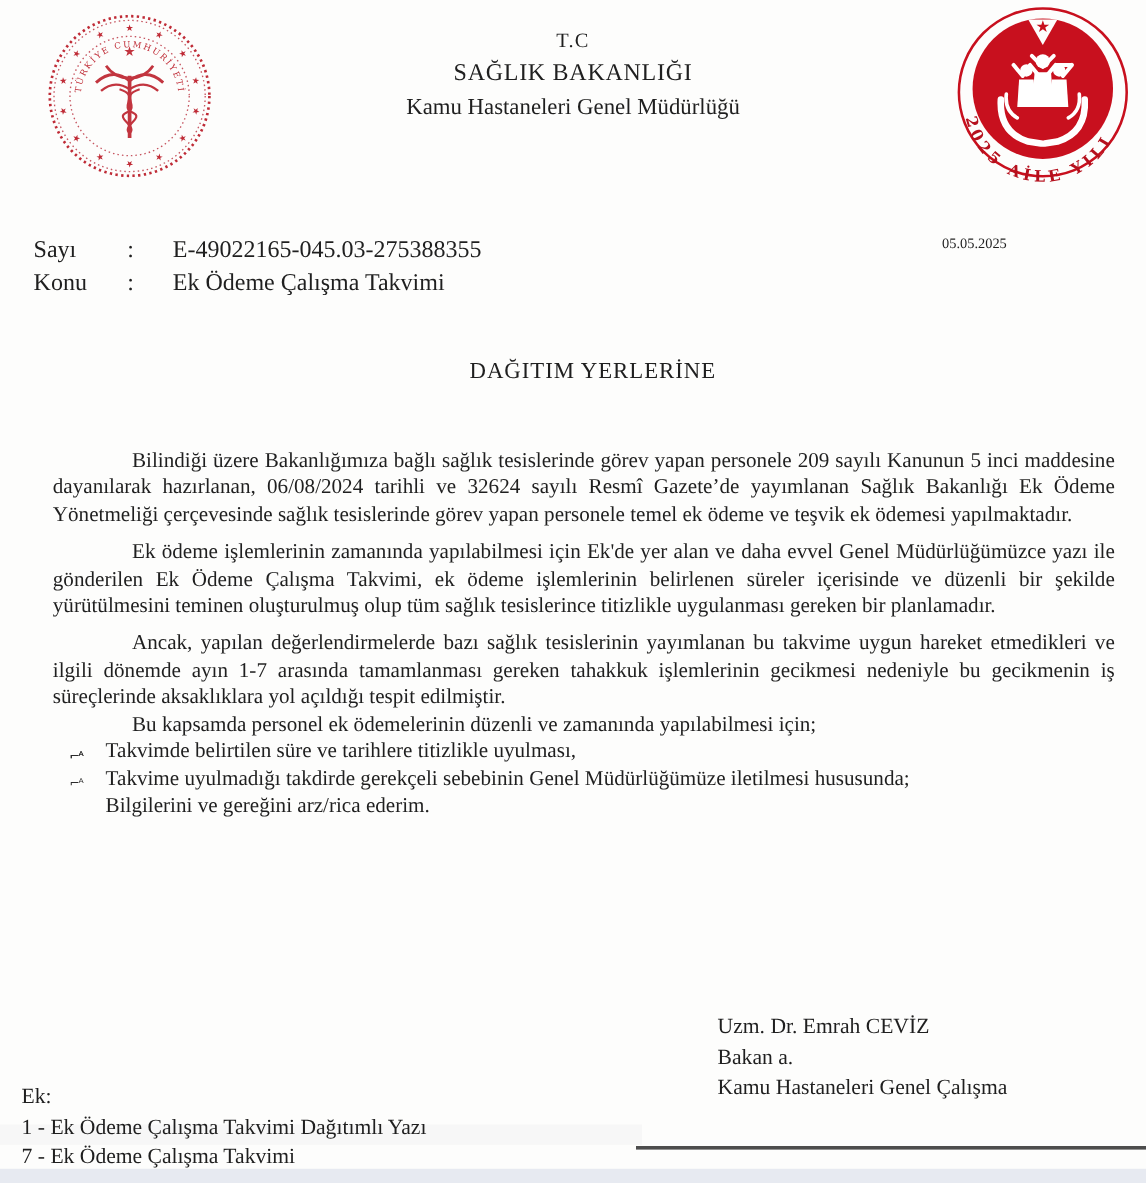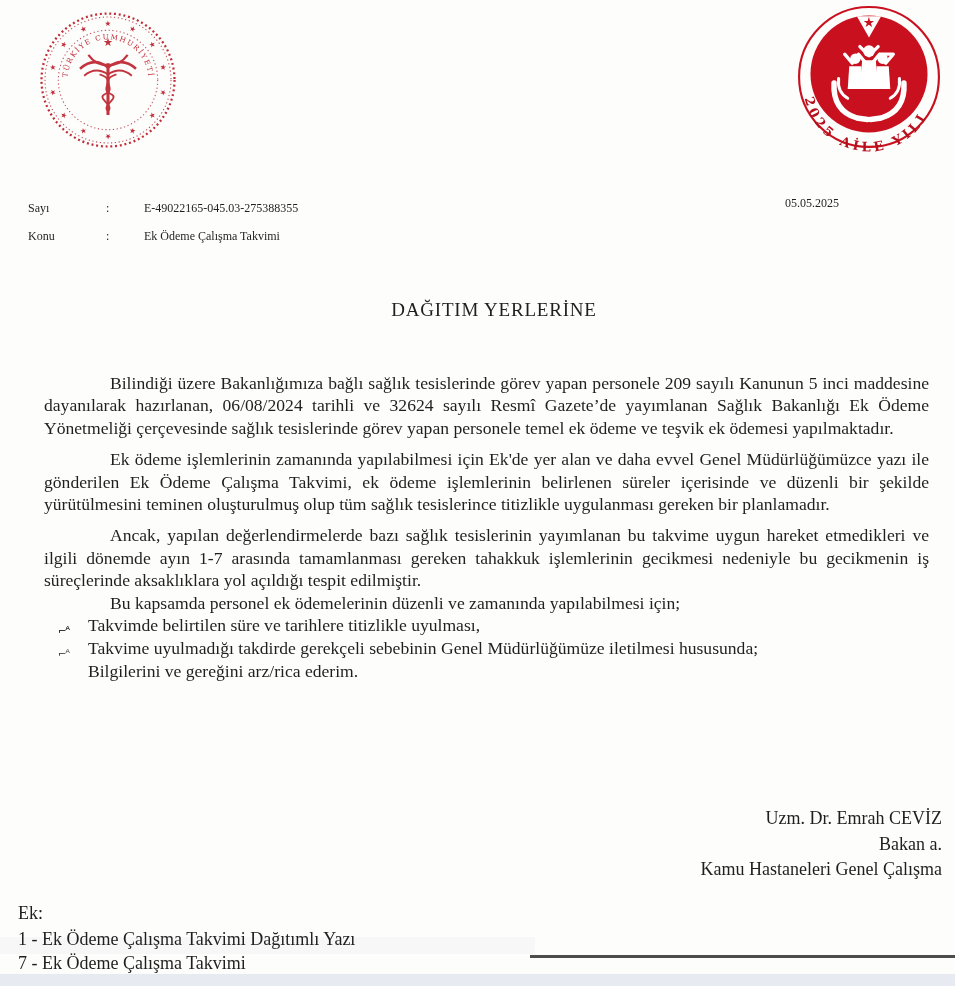--- a/index.html
+++ b/index.html
@@ -8,38 +8,38 @@
     font-family:"Liberation Serif", serif;color:#1f1f1f;overflow:hidden;
   }
   
   .letterhead-center{position:absolute;top:22px;left:0;right:0;text-align:center;line-height:1.45;}
   .lh-tc{font-size:17px;letter-spacing:1px;}
   .lh-ministry{font-size:20px;letter-spacing:.6px;}
   .lh-directorate{font-size:19px;}
   .seal-left{position:absolute;top:10px;left:38px;width:140px;height:140px;}
   .logo-right{position:absolute;top:4px;left:793px;width:152px;height:152px;}
   
-  .meta{position:absolute;top:194px;left:28px;font-size:12px;line-height:28px;}
+  .meta{position:absolute;top:194px;left:28px;font-size:20px;line-height:28px;}
   .meta-row{display:flex;}
   .meta-label{width:78px;}
   .meta-sep{width:38px;}
   .doc-date{position:absolute;top:196px;left:785px;font-size:12px;}
   
   .subject{position:absolute;top:299px;left:0;right:0;text-align:center;font-size:19px;letter-spacing:.8px;padding-left:33px;}
   
   .body-text{position:absolute;top:372px;left:28px;right:26px;font-size:17.6px;line-height:22.4px;text-align:justify;}
   .body-text p{margin:0 0 9px 16px;text-indent:66px;}
   .body-text p.tight{margin-bottom:0;}
   .bullet-list{margin:0;padding:0;list-style:none;}
   .bullet-item{position:relative;padding-left:60px;text-indent:0;line-height:23px;}
   .bullet-marker{position:absolute;left:30px;top:5px;font-size:10px;letter-spacing:-1px;color:#2a2a2a;
     font-family:"DejaVu Sans", sans-serif;}
   .closing-line{padding-left:60px;line-height:23px;}
   
-  .signature{position:absolute;top:806px;left:598px;width:344px;text-align:right;font-size:18px;line-height:25.5px;}
+  .signature{position:absolute;top:843px;left:598px;width:344px;text-align:left;font-size:18px;line-height:25.5px;}
   
   .attachments{position:absolute;top:901px;left:18px;font-size:18px;line-height:24.5px;}
   .attachments .ek-label{margin-bottom:1px;}
   
   .scan-line-right{position:absolute;top:955px;left:530px;right:0;height:3px;background:#2e2e2e;opacity:.85;}
   .scan-strip-bottom{position:absolute;left:0;right:0;bottom:0;height:12px;background:#e7eaf1;}
   .scan-band{position:absolute;top:937px;left:0;right:420px;height:17px;background:#f3f3f3;opacity:.6;}
 </style>
 </head>
 <body>
@@ -78,20 +78,25 @@
         <path d="M36 32 A 17 17 0 0 0 64 32" stroke-width="1.6"></path>
         <path d="M30 42 Q40 33 50 41 Q60 33 70 42" stroke-width="1.8"></path>
         <path d="M33 47 Q41 40 50 46 Q59 40 67 47" stroke-width="1.4"></path>
         <line x1="50" y1="38" x2="50" y2="75" stroke-width="2.2"></line>
         <path d="M44 46 C57 50 43 56 52 60 C59 63 45 68 50 72" stroke-width="1.3"></path>
         <path d="M56 46 C43 50 57 56 48 60 C41 63 55 68 50 72" stroke-width="1.3"></path>
       </g>
     </svg>
   </div>
 
+  <div class="letterhead-center">
+    <div class="lh-tc">T.C</div>
+    <div class="lh-ministry">SAĞLIK BAKANLIĞI</div>
+    <div class="lh-directorate">Kamu Hastaneleri Genel Müdürlüğü</div>
+  </div>
 
   <div class="logo-right">
     <svg viewBox="0 0 100 100" width="152" height="152" aria-hidden="true">
       <circle cx="50" cy="48" r="46" fill="none" stroke="#c8101e" stroke-width="1.4"></circle>
       <circle cx="50" cy="46" r="38.5" fill="#c8101e"></circle>
       <path d="M42 8 L58 8 L50 22 Z" fill="#fdfdfc"></path>
       <text x="50" y="15" font-size="9" fill="#c8101e" text-anchor="middle">★</text>
       <g>
         <g stroke="#ffffff" stroke-width="2.2" stroke-linecap="round" fill="none">
           <path d="M34 33 L39 39 M48 39 L43 33"></path>

